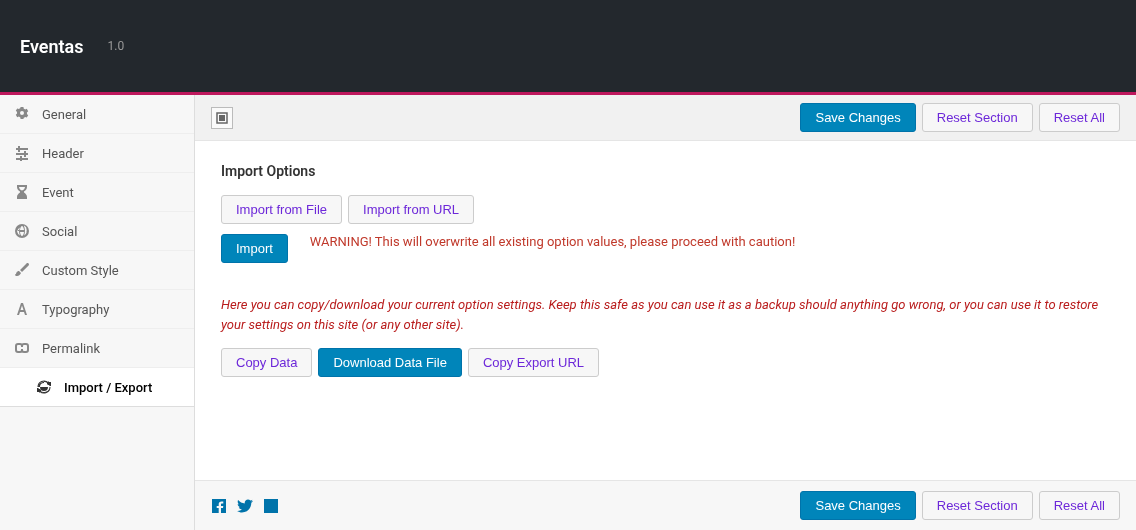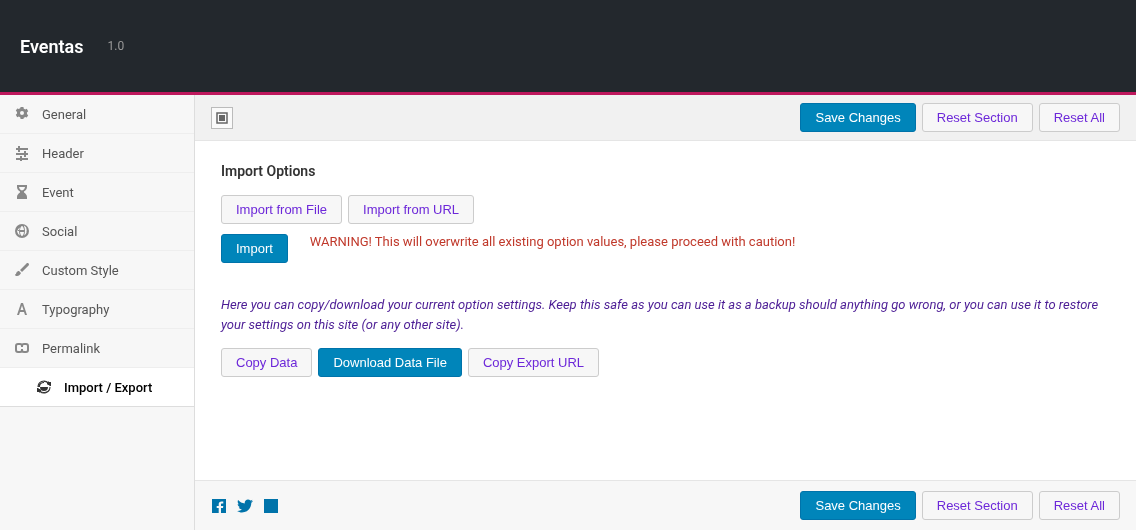--- a/index.html
+++ b/index.html
@@ -17,21 +17,21 @@
 .toolbar { background: #f1f1f1; border-bottom: 1px solid #e5e5e5; padding: 8px 16px; display: flex; align-items: center; justify-content: space-between; }
 .expand-box { width: 22px; height: 22px; border: 1px solid #bbb; background: #fafafa; display: flex; align-items: center; justify-content: center; cursor: pointer; }
 .expand-box svg { width: 12px; height: 12px; fill: #666; }
 .btn-group { display: flex; gap: 6px; }
 .btn { padding: 6px 14px; border: 1px solid #ccc; background: #f7f7f7; color: #6d28d9; font-size: 13px; cursor: pointer; border-radius: 3px; }
 .btn-primary { background: #0085ba; border-color: #0073aa; color: #fff; font-weight: 500; }
 .panel-body { flex: 1; padding: 22px 26px; overflow-y: auto; }
 .section-title { font-size: 14px; font-weight: 600; color: #333; margin-bottom: 16px; }
 .button-row { display: flex; gap: 6px; margin-bottom: 10px; align-items: flex-start; flex-wrap: wrap; }
 .warning-text { color: #c0392b; font-size: 13px; margin-left: 16px; }
-.desc-text { font-style: italic; color: #4c1d95; font-size: 13px; line-height: 1.5; margin-bottom: 14px; }
+.desc-text { font-style: italic; color: #b91c1c; font-size: 13px; line-height: 1.5; margin-bottom: 14px; }
 .section-block { margin-bottom: 32px; }
 .footer-bar { background: #f7f7f7; border-top: 1px solid #e5e5e5; padding: 10px 16px; display: flex; align-items: center; justify-content: space-between; }
 .social-icons { display: flex; gap: 10px; }
 .social-icon { width: 16px; height: 16px; fill: #0073aa; cursor: pointer; }
 </style>
 </head>
 <body>
 
 <div class="header-bar">
   <span class="brand-name">Eventas</span>

